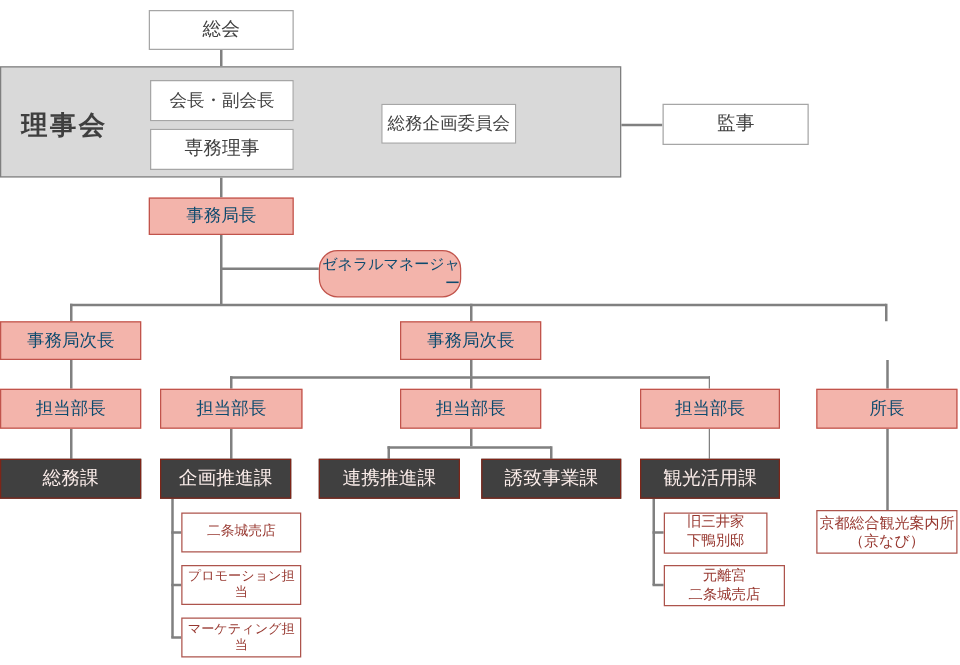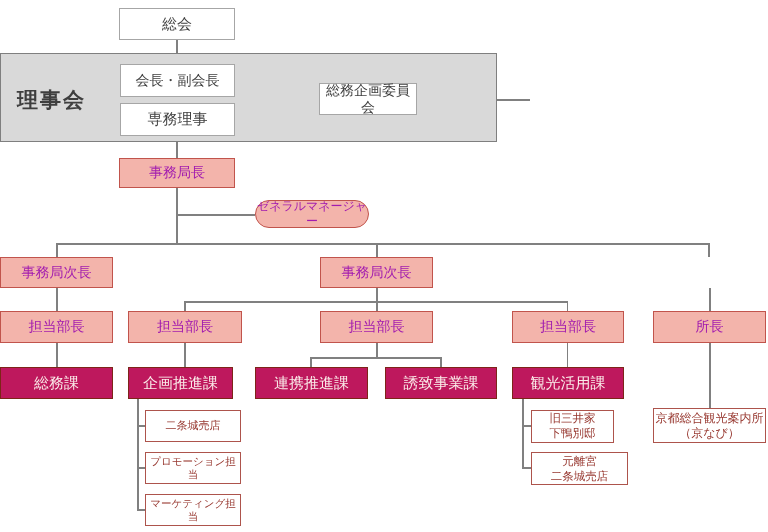--- a/index.html
+++ b/index.html
@@ -6,22 +6,22 @@
   .stage{
     position:relative;width:768px;height:532px;background:#ffffff;
     font-family:"Liberation Sans","DejaVu Sans",sans-serif;
     overflow:hidden;
   }
   .node{
     position:absolute;display:flex;align-items:center;justify-content:center;
     text-align:center;box-sizing:border-box;line-height:1.25;
   }
   .white{background:#ffffff;border:1px solid #a6a6a6;color:#404040;font-size:15px;}
-  .pink{background:#f3b4ab;border:1px solid #c1544c;color:#a21caf;font-size:14px;}
-  .dark{background:#be185d;border:1px solid #7d2518;color:#fbedea;font-size:15px;}
+  .pink{background:#f3b4ab;border:1px solid #c1544c;color:#0c4a6e;font-size:14px;text-align:right;}
+  .dark{background:#404040;border:1px solid #7d2518;color:#fbedea;font-size:15px;}
   .child{background:#ffffff;border:1px solid #ad544c;color:#97372f;font-size:11px;}
   .panel{position:absolute;background:#d9d9d9;border:1px solid #7f7f7f;box-sizing:border-box;}
   .board-label{position:absolute;left:17px;top:86px;font-size:21px;font-weight:bold;color:#3f3f3f;letter-spacing:2px;}
   .line{position:absolute;background:#808080;}
   .gm{font-size:12px;}
   .kyonavi{font-size:12px;}
   .twoline{font-size:11.5px;}
 </style>
 </head>
 <body>
@@ -59,24 +59,25 @@
   <div class="line" style="left:522px;top:399px;width:1.5px;height:69px;"></div>
   <div class="line" style="left:522px;top:425px;width:9px;height:1.5px;"></div>
   <div class="line" style="left:522px;top:467px;width:9px;height:1.5px;"></div>
 
   <div class="panel" style="left:0px;top:53px;width:497px;height:89px;"></div>
   <div class="board-label">理事会</div>
 
   <div class="node white" style="left:119px;top:8px;width:116px;height:32px;">総会</div>
   <div class="node white" style="left:120px;top:64px;width:115px;height:33px;font-size:14px;">会長・副会長</div>
   <div class="node white" style="left:120px;top:103px;width:115px;height:33px;">専務理事</div>
-  <div class="node white" style="left:319px;top:83px;width:98px;height:32px;font-size:14px;">総務企画委員会</div>
+  <div class="node white" style="left:305px;top:83px;width:108px;height:32px;font-size:14px;">総務企画委員会</div>
+  <div class="node white" style="left:530px;top:83px;width:117px;height:33px;">監事</div>
 
   <div class="node pink" style="left:119px;top:158px;width:116px;height:30px;">事務局長</div>
-  <div class="node pink gm" style="left:255px;top:200px;width:114px;height:28px;border-radius:15px;">ゼネラルマネージャー</div>
+  <div class="node pink gm" style="left:255px;top:200px;width:114px;height:38px;border-radius:15px;">ゼネラルマネージャー</div>
   <div class="node pink" style="left:0px;top:257px;width:113px;height:31px;">事務局次長</div>
   <div class="node pink" style="left:320px;top:257px;width:113px;height:31px;">事務局次長</div>
   <div class="node pink" style="left:0px;top:311px;width:113px;height:32px;">担当部長</div>
   <div class="node pink" style="left:128px;top:311px;width:114px;height:32px;">担当部長</div>
   <div class="node pink" style="left:320px;top:311px;width:113px;height:32px;">担当部長</div>
   <div class="node pink" style="left:512px;top:311px;width:112px;height:32px;">担当部長</div>
   <div class="node pink" style="left:653px;top:311px;width:113px;height:32px;">所長</div>
 
   <div class="node dark" style="left:0px;top:367px;width:113px;height:32px;">総務課</div>
   <div class="node dark" style="left:128px;top:367px;width:105px;height:32px;">企画推進課</div>

